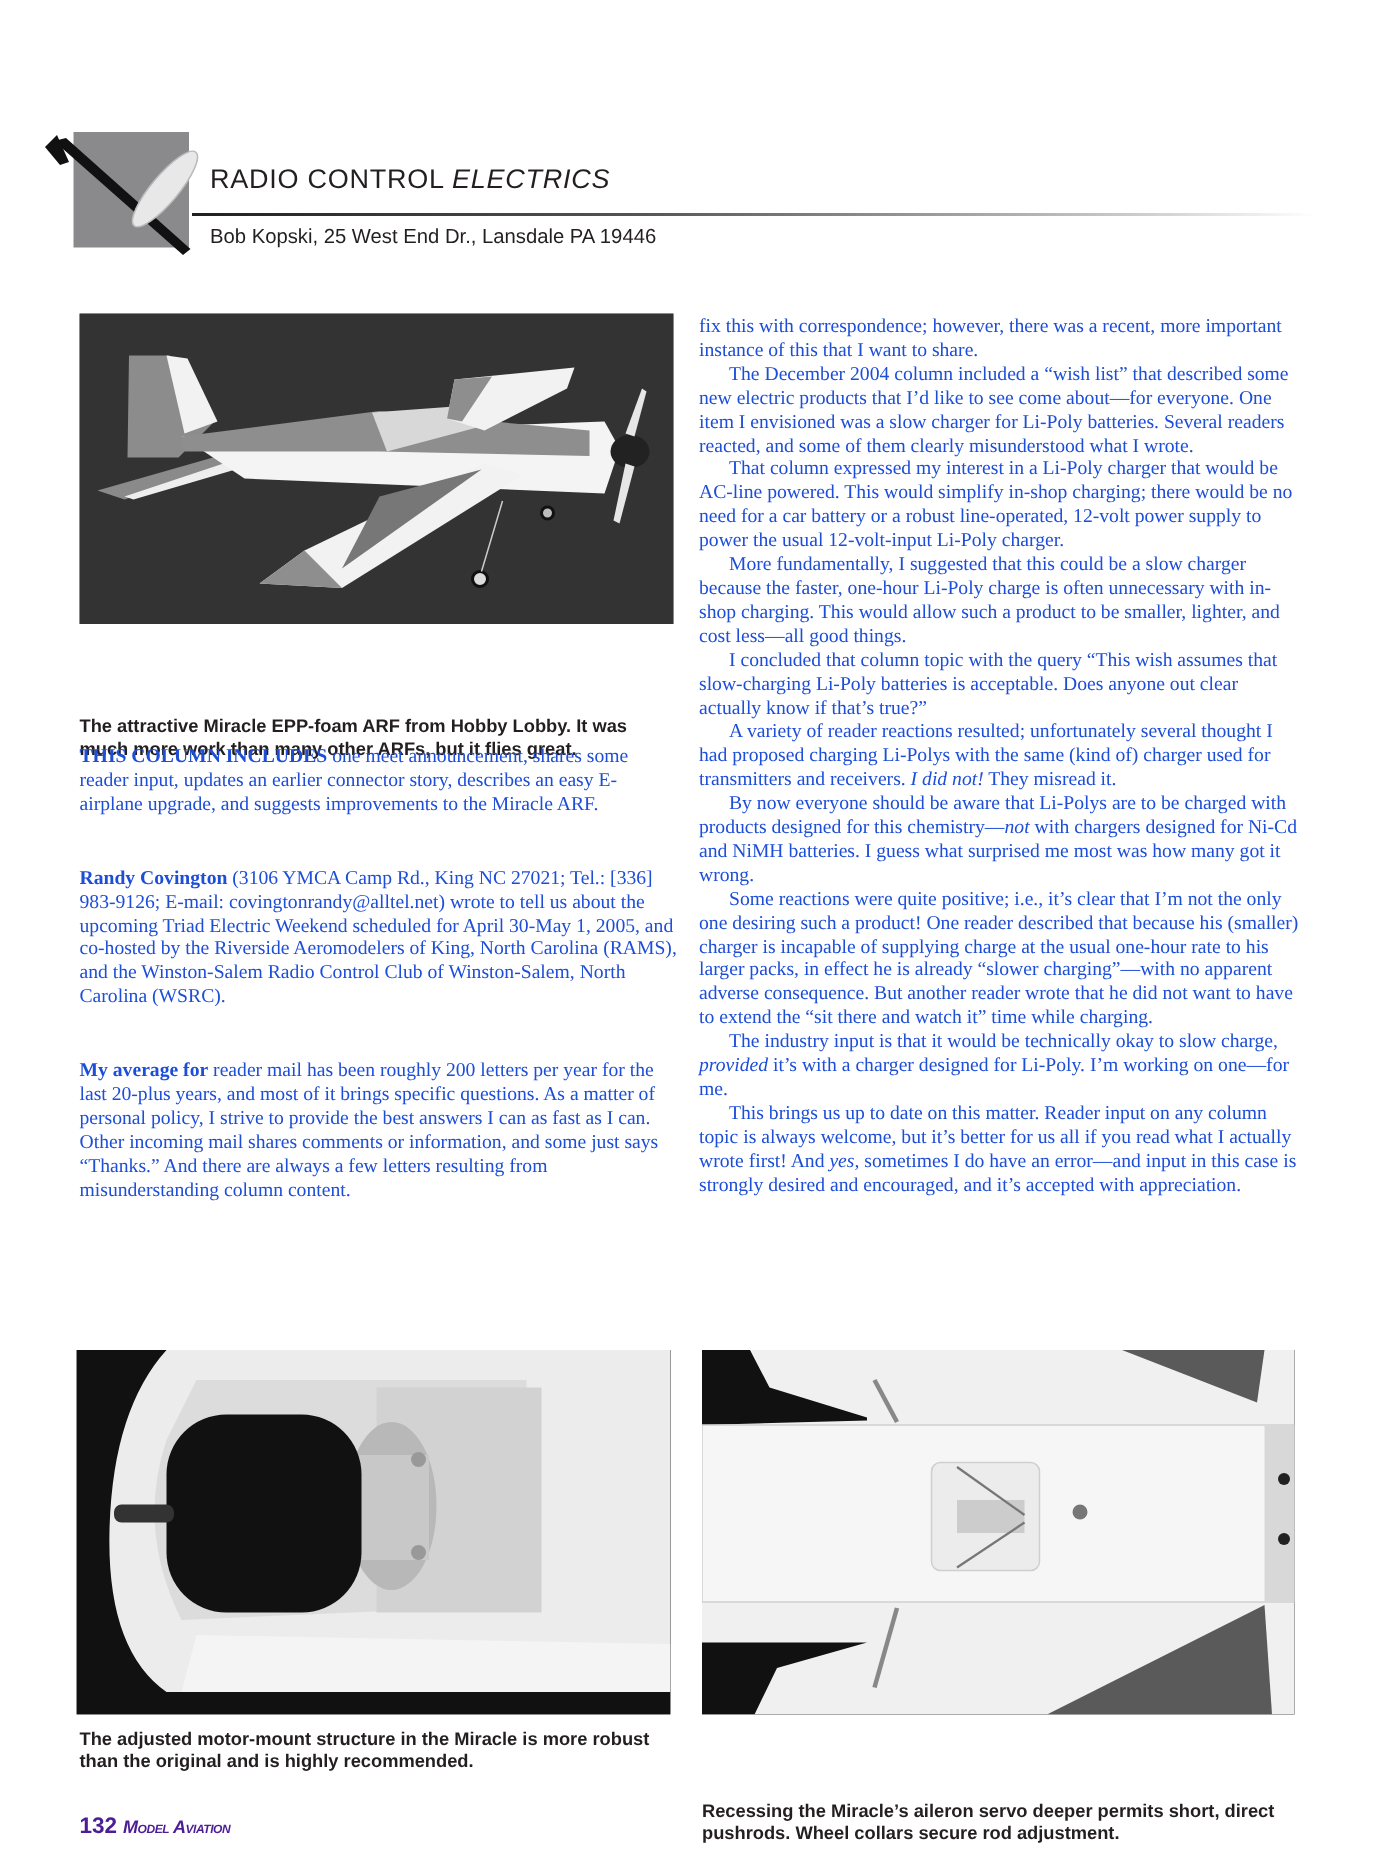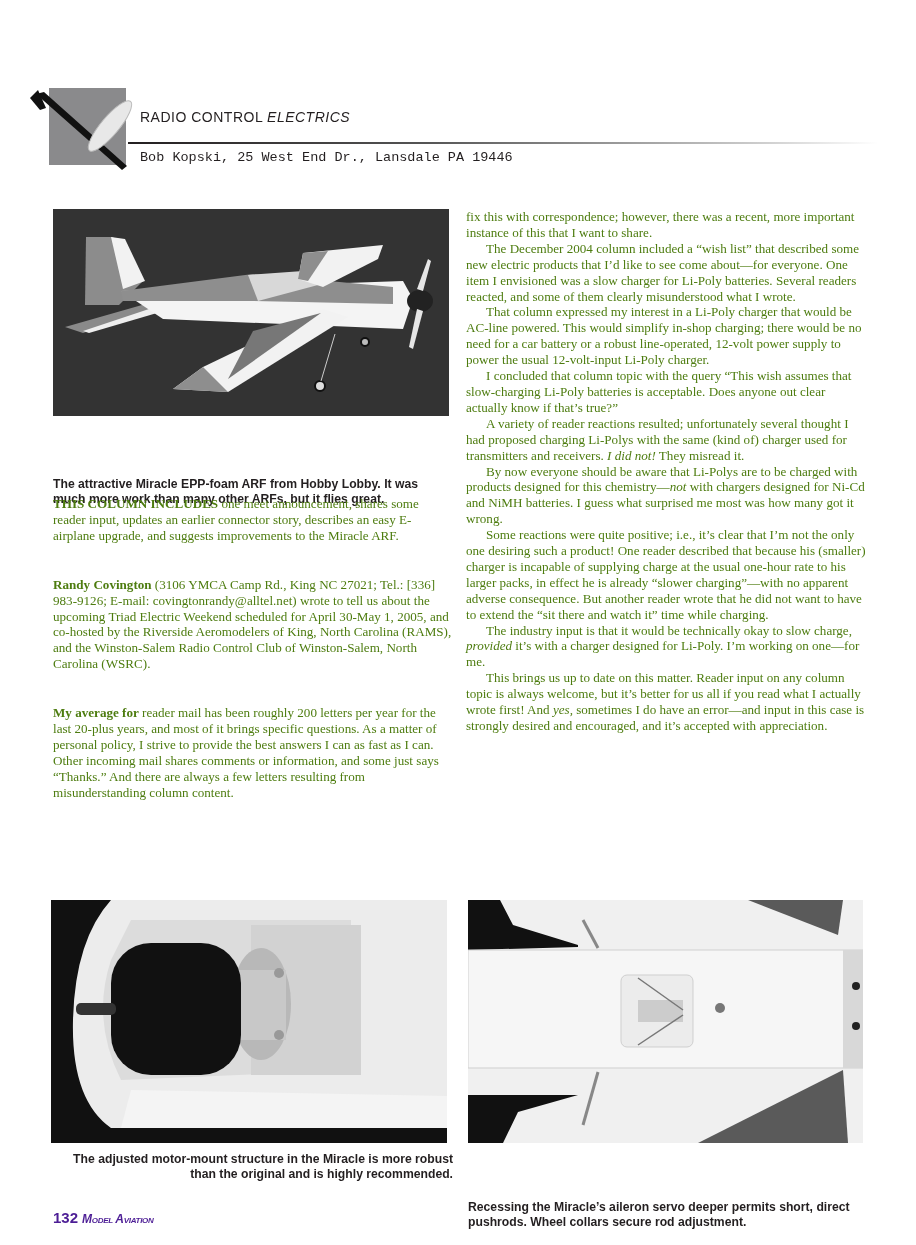--- a/index.html
+++ b/index.html
@@ -2,40 +2,40 @@
 <html><head>
 <meta charset="utf-8">
 <style>
   html, body { margin: 0; padding: 0; background: #ffffff; }
   body { width: 916px; height: 1245px; position: relative; overflow: hidden; color: #231f20; }
   .abs { position: absolute; }
 
   
   .logo-box { left: 49px; top: 88px; width: 77px; height: 77px; background: #8a8a8c; }
   .logo-plane { left: 22px; top: 84px; width: 130px; height: 90px; }
-  .header-title { left: 140px; top: 109px; font-family: "Liberation Sans", sans-serif; font-size: 14px; letter-spacing: 0.5px; color: #231f20; white-space: nowrap; }
+  .header-title { left: 140px; top: 109px; font-family: "Liberation Sans", sans-serif; font-size: 18px; letter-spacing: 0.5px; color: #231f20; white-space: nowrap; }
   .header-title i { font-style: italic; }
   .header-rule { left: 128px; top: 142px; width: 750px; height: 2px; background: linear-gradient(to right, #231f20 0%, #555 40%, #cfcfcf 85%, #fff 100%); }
-  .header-byline { left: 140px; top: 150px; font-family: Liberation Mono, monospace; font-size: 13.5px; color: #231f20; white-space: nowrap; }
+  .header-byline { left: 140px; top: 150px; font-family: Liberation Sans, sans-serif; font-size: 13.5px; color: #231f20; white-space: nowrap; }
 
   
   .photo { background: #444; overflow: hidden; }
   .photo svg { display: block; width: 100%; height: 100%; }
   .photo-top { left: 53px; top: 209px; width: 396px; height: 207px; }
   .photo-motor { left: 51px; top: 900px; width: 396px; height: 243px; }
   .photo-servo { left: 468px; top: 900px; width: 395px; height: 243px; }
 
   
   .caption { font-family: "Liberation Sans", sans-serif; font-weight: bold; font-size: 12.2px; line-height: 15px; color: #231f20; margin-top: 40px; }
   .caption-top { left: 53px; top: 437px; width: 400px; }
-  .caption-motor { left: 53px; top: 1112px; width: 400px; text-align: right; }
+  .caption-motor { left: 53px; top: 1112px; width: 400px; }
   .caption-servo { left: 468px; top: 1160px; width: 400px; }
 
   
-  .col { font-family: "Liberation Serif", serif; font-size: 13.1px; line-height: 15.9px; color: #4d7c0f; }
+  .col { font-family: "Liberation Serif", serif; font-size: 13.1px; line-height: 15.9px; color: #1d4ed8; }
   .col p { margin: 0; }
   .col p.ind { text-indent: 20px; }
   .col p.gap { margin-top: 33px; }
   .col b { font-weight: bold; }
   .col-left { left: 53px; top: 496px; width: 400px; }
   .col-right { left: 466px; top: 209px; width: 400px; }
 
   
   .folio { left: 53px; top: 1209px; font-family: "Liberation Sans", sans-serif; font-weight: bold; font-size: 15px; color: #4c1d95; white-space: nowrap; }
   .folio .mag { font-style: italic; font-size: 12px; letter-spacing: -0.3px; margin-left: 4px; font-variant: small-caps; }
@@ -87,20 +87,21 @@
 <div class="abs col col-left">
   <p><b>THIS COLUMN INCLUDES</b><span> one meet announcement, shares some reader input, updates an earlier connector story, describes an easy E-airplane upgrade, and suggests improvements to the Miracle ARF.</span></p>
   <p class="gap"><b>Randy Covington</b><span> (3106 YMCA Camp Rd., King NC 27021; Tel.: [336] 983-9126; E-mail: covingtonrandy@alltel.net) wrote to tell us about the upcoming Triad Electric Weekend scheduled for April 30-May 1, 2005, and co-hosted by the Riverside Aeromodelers of King, North Carolina (RAMS), and the Winston-Salem Radio Control Club of Winston-Salem, North Carolina (WSRC).</span></p>
   <p class="gap"><b>My average for</b><span> reader mail has been roughly 200 letters per year for the last 20-plus years, and most of it brings specific questions. As a matter of personal policy, I strive to provide the best answers I can as fast as I can. Other incoming mail shares comments or information, and some just says “Thanks.” And there are always a few letters resulting from misunderstanding column content.</span></p>
 </div>
 
 <div class="abs col col-right">
   <p>fix this with correspondence; however, there was a recent, more important instance of this that I want to share.</p>
   <p class="ind">The December 2004 column included a “wish list” that described some new electric products that I’d like to see come about—for everyone. One item I envisioned was a slow charger for Li-Poly batteries. Several readers reacted, and some of them clearly misunderstood what I wrote.</p>
   <p class="ind">That column expressed my interest in a Li-Poly charger that would be AC-line powered. This would simplify in-shop charging; there would be no need for a car battery or a robust line-operated, 12-volt power supply to power the usual 12-volt-input Li-Poly charger.</p>
+  <p class="ind">More fundamentally, I suggested that this could be a slow charger because the faster, one-hour Li-Poly charge is often unnecessary with in-shop charging. This would allow such a product to be smaller, lighter, and cost less—all good things.</p>
   <p class="ind">I concluded that column topic with the query “This wish assumes that slow-charging Li-Poly batteries is acceptable. Does anyone out clear actually know if that’s true?”</p>
   <p class="ind"><span>A variety of reader reactions resulted; unfortunately several thought I had proposed charging Li-Polys with the same (kind of) charger used for transmitters and receivers. </span><i>I did not!</i><span> They misread it.</span></p>
   <p class="ind"><span>By now everyone should be aware that Li-Polys are to be charged with products designed for this chemistry—</span><i>not</i><span> with chargers designed for Ni-Cd and NiMH batteries. I guess what surprised me most was how many got it wrong.</span></p>
   <p class="ind">Some reactions were quite positive; i.e., it’s clear that I’m not the only one desiring such a product! One reader described that because his (smaller) charger is incapable of supplying charge at the usual one-hour rate to his larger packs, in effect he is already “slower charging”—with no apparent adverse consequence. But another reader wrote that he did not want to have to extend the “sit there and watch it” time while charging.</p>
   <p class="ind"><span>The industry input is that it would be technically okay to slow charge, </span><i>provided</i><span> it’s with a charger designed for Li-Poly. I’m working on one—for me.</span></p>
   <p class="ind"><span>This brings us up to date on this matter. Reader input on any column topic is always welcome, but it’s better for us all if you read what I actually wrote first! And </span><i>yes,</i><span> sometimes I do have an error—and input in this case is strongly desired and encouraged, and it’s accepted with appreciation.</span></p>
 </div>
 
 <div class="abs photo photo-motor" aria-label="Motor mount structure in foam fuselage">
   <svg viewBox="0 0 396 243" preserveAspectRatio="none">

